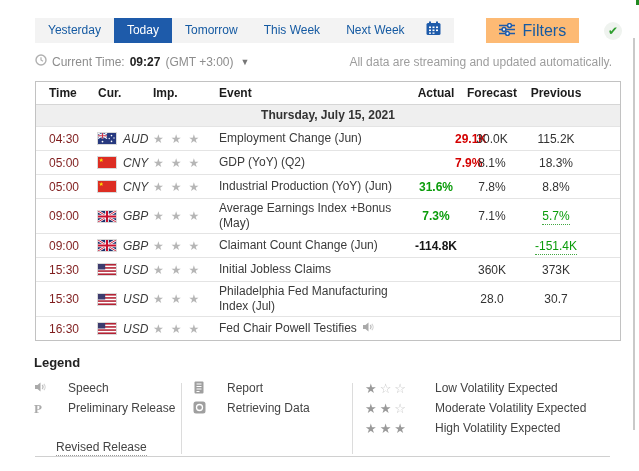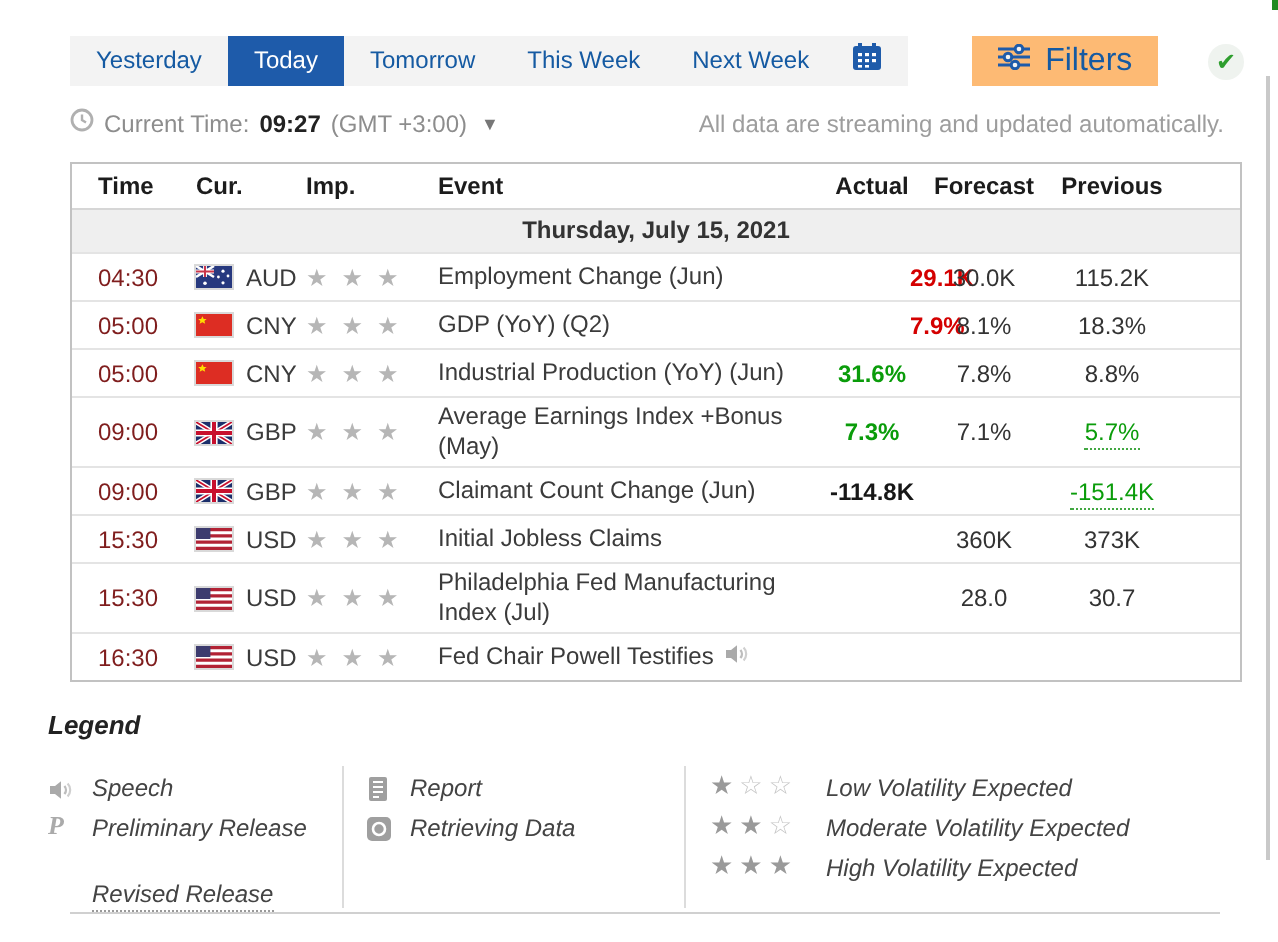--- a/index.html
+++ b/index.html
@@ -27,42 +27,42 @@
   
   .caltable{position:absolute;top:81px;left:35px;width:584px;border:1px solid #c2c2c2;font-size:12px;background:#fff;}
   .hrow,.trow{display:grid;grid-template-columns:62px 55px 66px 188px 58px 54px 74px 1fr;align-items:center;}
   .hrow{height:22px;font-weight:bold;color:#1c1c1c;}
   .h-num{text-align:center;}
   .daterow{height:21px;line-height:21px;background:#efefef;text-align:center;font-weight:bold;color:#333;border-top:1px solid #d6d6d6;}
   .trow{border-top:1px solid #e4e4e4;min-height:23px;}
   .cell{padding:2px 0;}
   .c-time{padding-left:13px;color:#7f1d1d;}
   .h-time{padding-left:13px;}
-  .c-cur{display:flex;align-items:center;gap:7px;}
+  .c-cur{display:flex;align-items:center;gap:7px;font-style:italic;}
   .flag{display:inline-flex;}
   .flag svg{display:block;outline:1px solid rgba(0,0,0,0.15);}
   .ccode{color:#3b3b3b;}
   .c-imp .st{color:#b6b6b6;margin-right:7px;font-size:12px;}
   .c-event{color:#3b3b3b;line-height:15px;padding-right:6px;display:flex;align-items:center;gap:5px;flex-wrap:wrap;}
   .evlink{cursor:pointer;}
   .c-num{text-align:center;color:#333;}
   .val{font-weight:bold;}
   .val.red{color:#d40000;margin-left:48px;}
   .val.green{color:#0a9c0a;}
   .val.dark{color:#171717;}
   .revised-green{color:#0a9c0a;border-bottom:1px dotted #43a843;padding-bottom:1px;}
   
-  .legend{position:absolute;top:355px;left:24px;right:27px;font-style:italic;}
+  .legend{position:absolute;top:355px;left:34px;right:27px;}
   .legend-title{font-weight:bold;font-size:13px;color:#222;margin-bottom:11px;}
   .legend-cols{display:flex;align-items:stretch;}
   .lcol1{width:147px;}
   .lcol2{width:159px;padding-left:11px;}
   .lcol3{padding-left:12px;}
   .ldiv{width:1px;background:#dcdcdc;margin:2px 0;}
-  .litem{display:flex;align-items:flex-end;min-height:20px;font-size:12px;color:#444;}
+  .litem{display:flex;align-items:flex-start;min-height:20px;font-size:12px;color:#444;gap:12px;}
   .licon{width:22px;display:flex;align-items:center;}
   .p-glyph{font-family:"Liberation Serif","DejaVu Serif",serif;font-weight:bold;font-size:13px;color:#aaa;}
   .underlined{border-bottom:1px dotted #999;padding-bottom:1px;}
   .indent{margin-left:22px;margin-top:19px;}
   .lstars{width:58px;letter-spacing:3px;font-size:13px;}
   .fs{color:#9a9a9a;}
   .es{color:#c6c6c6;}
   
   .bottom-line{position:absolute;top:456px;left:35px;width:575px;height:1px;background:#d0d0d0;}
   .scroll-line{position:absolute;top:38px;right:4px;width:2px;height:392px;background:#c9c9c9;}

